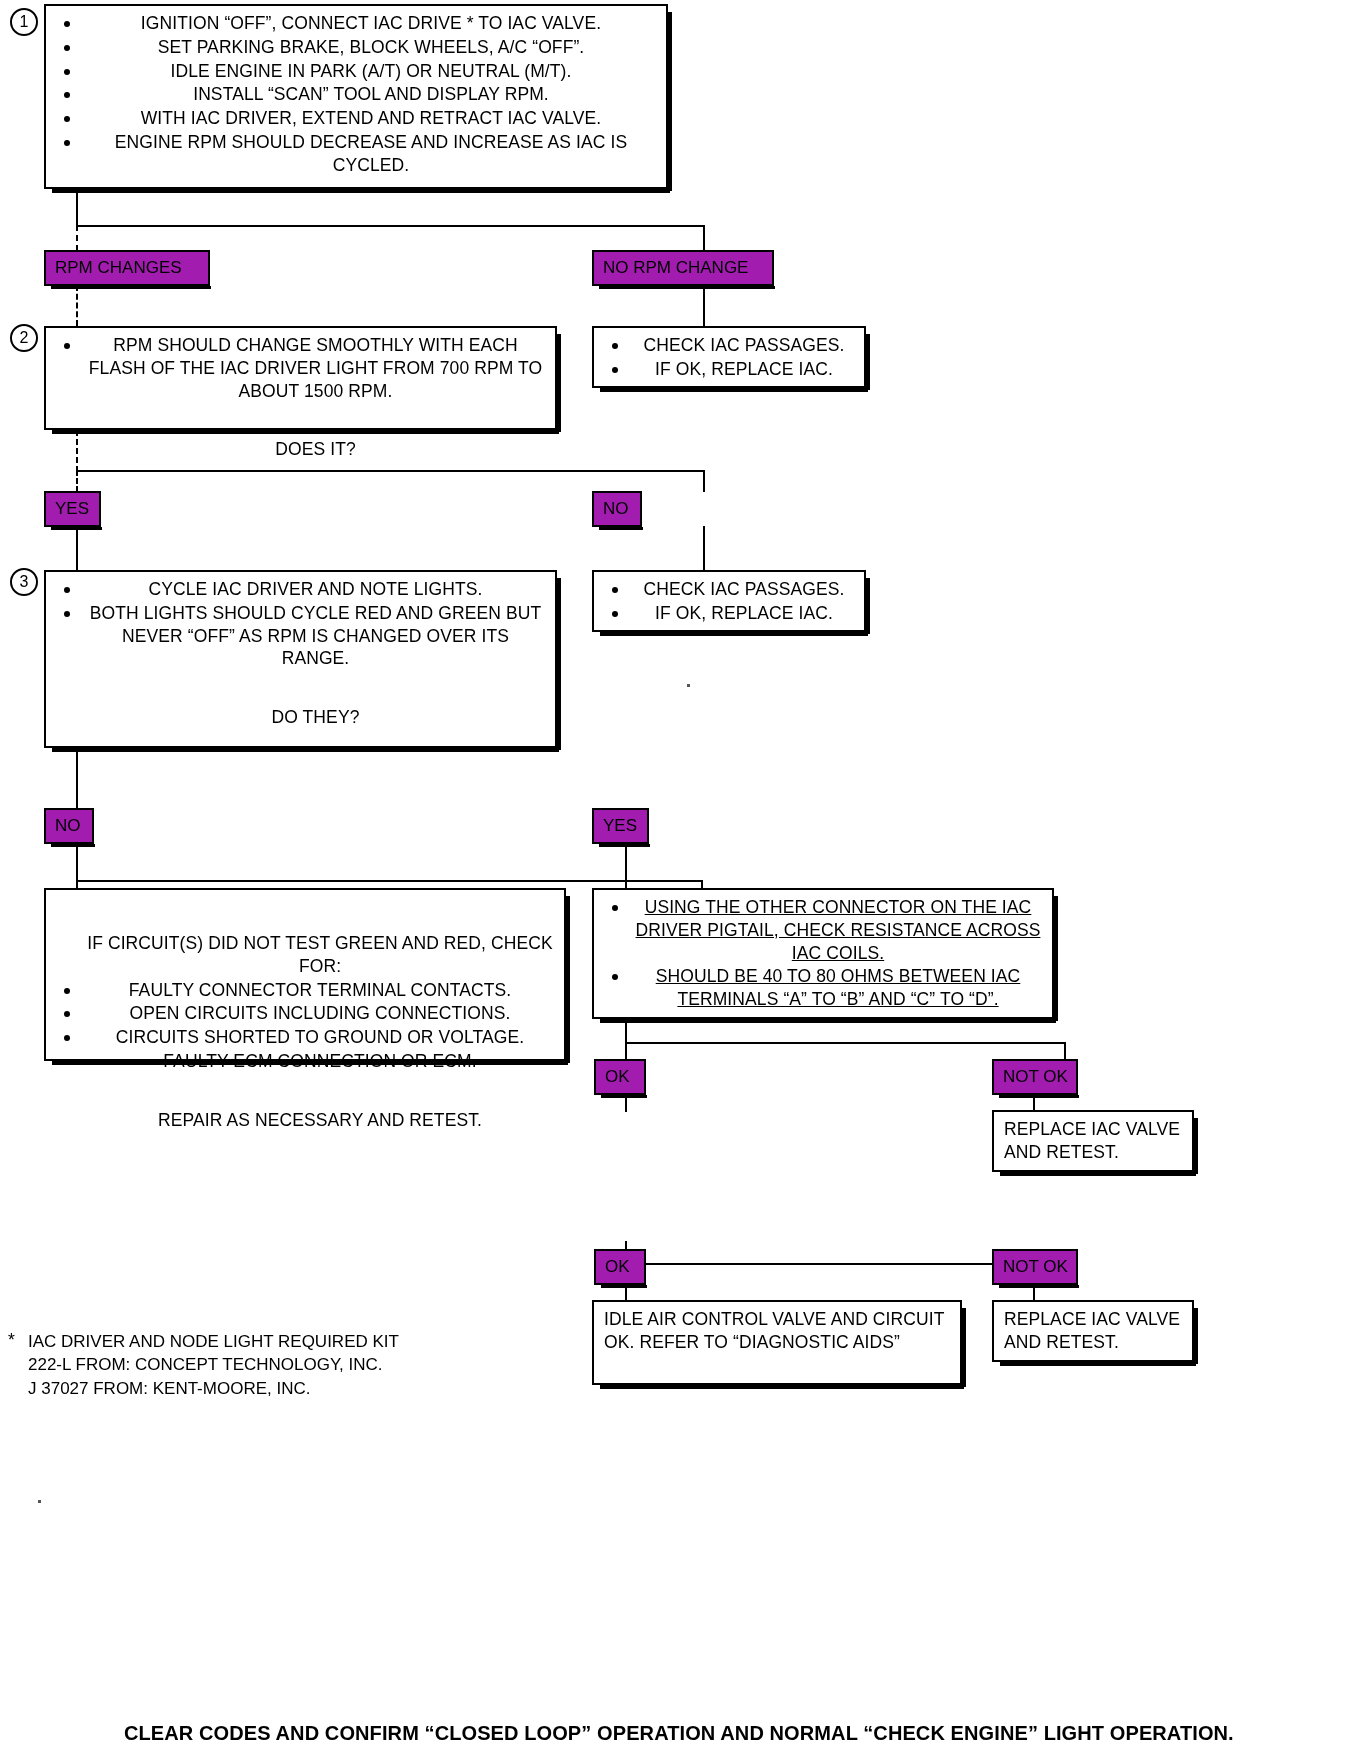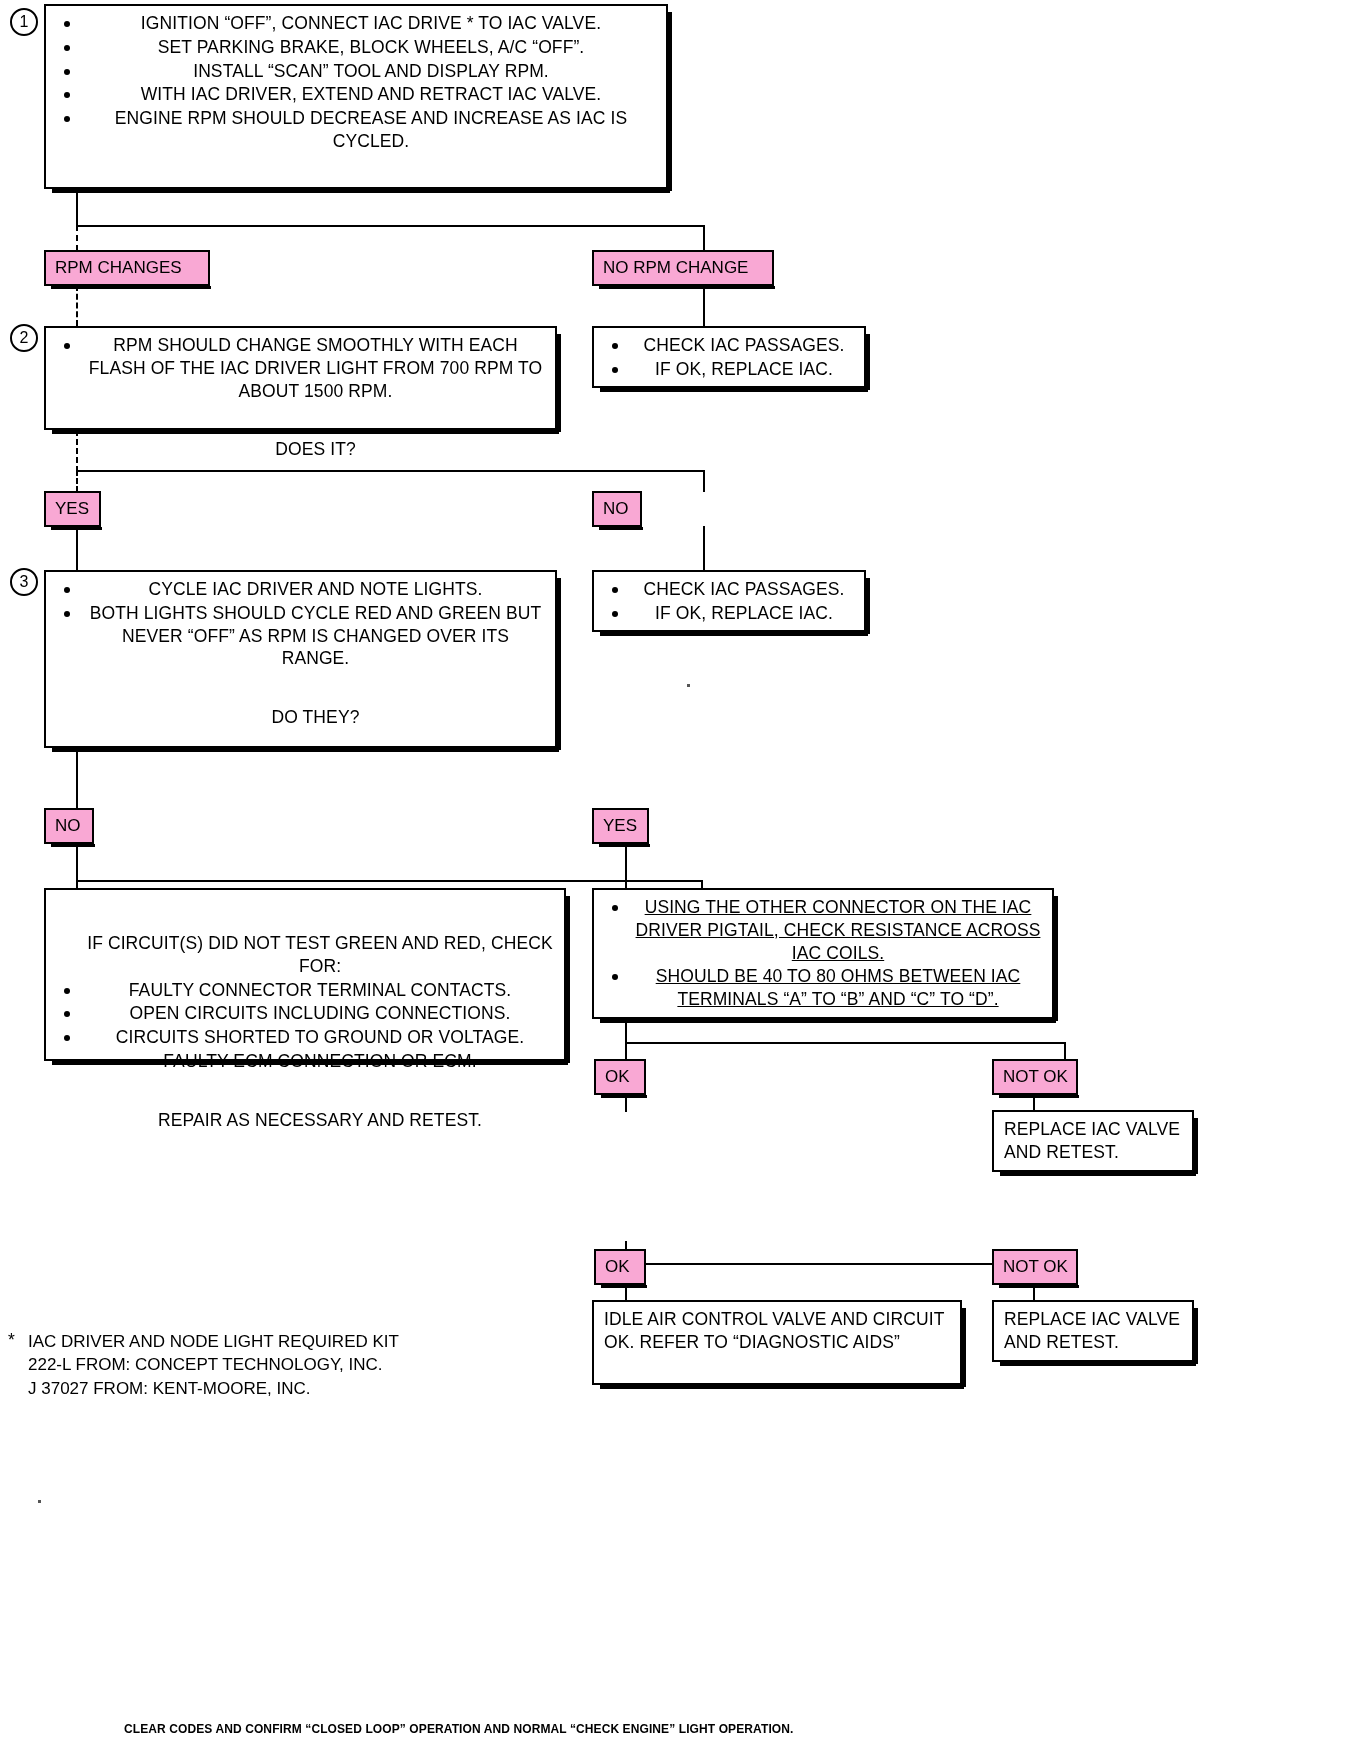--- a/index.html
+++ b/index.html
@@ -38,21 +38,21 @@
     content: "";
     position: absolute;
     top: 6px; bottom: -4px; right: -6px;
     width: 4px; background: #000;
   }
 
   
   .pill {
     position: absolute;
     border: 2px solid #000;
-    background: #f9a8d4;
+    background: #a21caf;
     font-size: 17px;
     line-height: 1;
     padding: 7px 9px 8px 9px;
     white-space: nowrap;
     font-stretch: condensed;
   }
   .pill::after {
     content: "";
     position: absolute;
     left: 5px; right: -3px; bottom: -5px;
@@ -102,39 +102,40 @@
   
   .footnote {
     position: absolute;
     font-size: 17px;
     line-height: 1.38;
     white-space: pre-line;
     font-stretch: condensed;
   }
   .bottomline {
     position: absolute;
-    font-size: 12px;
+    font-size: 20px;
     font-weight: bold;
     letter-spacing: 0.1px;
     white-space: nowrap;
     font-stretch: condensed;
   }
   .speck { position: absolute; width: 3px; height: 3px; background: #555; }
 </style>
 </head>
 <body>
 
 <div id="sheet">
 
   <div class="stepnum" style="left:10px; top:8px;">1</div>
 
   <div class="box shadow" style="left:44px; top:4px; width:624px; height:185px;">
     <ul class="blist">
       <li>IGNITION “OFF”, CONNECT IAC DRIVE * TO IAC VALVE.</li>
       <li>SET PARKING BRAKE, BLOCK WHEELS, A/C “OFF”.</li>
+      <li>IDLE ENGINE IN PARK (A/T) OR NEUTRAL (M/T).</li>
       <li>INSTALL “SCAN” TOOL AND DISPLAY RPM.</li>
       <li>WITH IAC DRIVER, EXTEND AND RETRACT IAC VALVE.</li>
       <li>ENGINE RPM SHOULD DECREASE AND INCREASE AS IAC IS CYCLED.</li>
     </ul>
   </div>
 
   <div class="vline" style="left:76px; top:189px; height:38px;"></div>
   <div class="hline" style="left:76px; top:225px; width:629px;"></div>
   <div class="vline" style="left:703px; top:225px; height:26px;"></div>
   <div class="vdash" style="left:76px; top:225px; height:26px;"></div>

